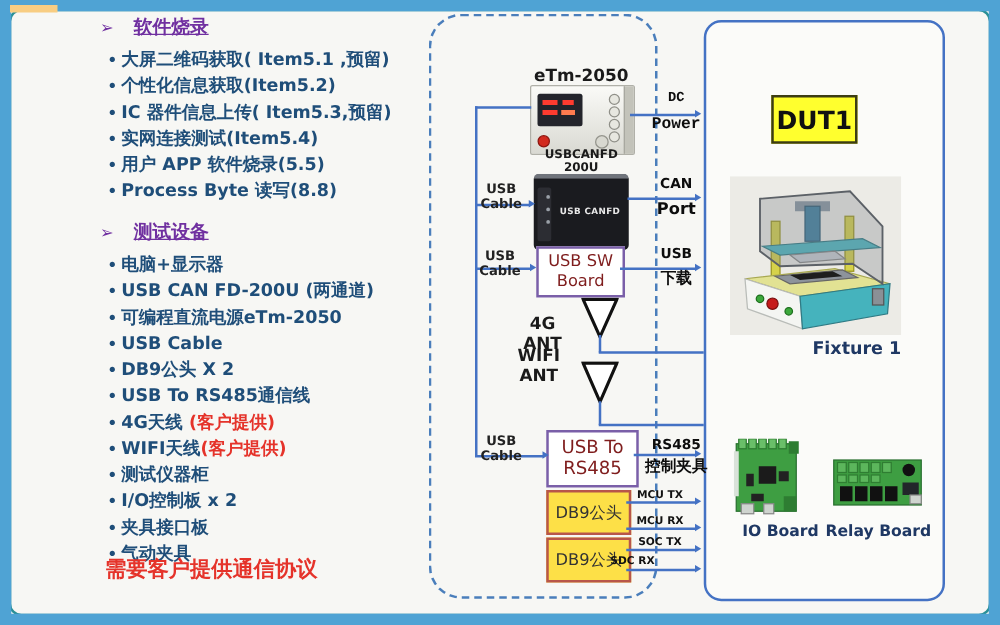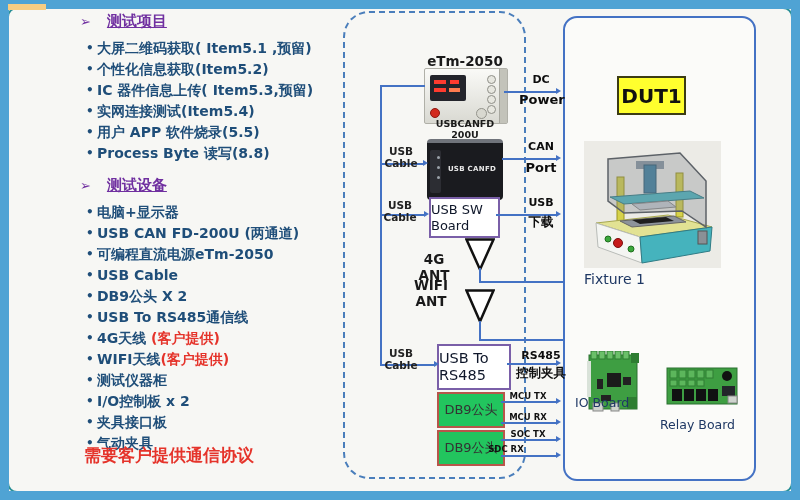--- a/index.html
+++ b/index.html
@@ -32,23 +32,23 @@
 
   
   .cable-label{position:absolute;width:52px;text-align:center;font-size:10.5px;font-weight:600;color:#222;z-index:5;}
   .flow{position:absolute;text-align:center;font-weight:bold;color:#0d0d0d;z-index:5;}
   .flow .l1{font-size:11px;}
   .flow .l2{font-size:13px;}
   .flow .cjk{font-size:12.5px;font-family:Liberation Mono, monospace;}
   .sig{position:absolute;width:52px;text-align:center;font-size:8.5px;font-weight:bold;color:#111;z-index:5;}
 
   
-  .pbox{position:absolute;background:#fff;border:2.5px solid #7a5fa8;text-align:left;color:#0f172a;z-index:3;
+  .pbox{position:absolute;background:#fff;border:2.5px solid #7a5fa8;text-align:center;color:#7f1d1d;z-index:3;
         display:flex;flex-direction:column;justify-content:center;line-height:1.2;}
-  .rbox{position:absolute;background:#22c55e;border:2.5px solid #b8564a;text-align:center;color:#333;z-index:3;
+  .rbox{position:absolute;background:#fde047;border:2.5px solid #b8564a;text-align:center;color:#333;z-index:3;
         display:flex;align-items:center;justify-content:center;}
   .dev-label{position:absolute;text-align:center;font-weight:600;color:#1a1a1a;z-index:3;}
 
   
   .ant{position:absolute;z-index:3;}
 
   
   .psu{position:absolute;left:424px;top:68px;width:82px;height:54px;background:linear-gradient(#fafaf7,#d9d9d2);
        border:1px solid #b0b0a8;border-radius:2px;z-index:2;}
   .psu .side{position:absolute;right:0;top:0;bottom:0;width:7px;background:#c3c3ba;border-left:1px solid #a8a8a0;}
@@ -60,36 +60,36 @@
 
   
   .canfd{position:absolute;left:427px;top:139px;width:76px;height:57px;background:#1a1b1f;border-radius:4px;
          border-top:4px solid #70747b;z-index:2;}
   .canfd .strip{position:absolute;left:3px;top:7px;bottom:7px;width:11px;background:#2c2d33;border-radius:2px;}
   .canfd .dot{position:absolute;left:7px;width:3px;height:3px;border-radius:50%;background:#9aa0a8;}
   .canfd .txt{position:absolute;left:16px;right:2px;top:22px;text-align:center;color:#e8e8e8;font-size:7px;font-weight:bold;letter-spacing:.3px;}
 
   
   .photo{position:absolute;z-index:2;}
-  .rp-label{position:absolute;text-align:left;font-size:12.5px;font-weight:normal;color:#1F3864;z-index:3;}
+  .rp-label{position:absolute;text-align:right;font-size:12.5px;font-weight:bold;color:#1F3864;z-index:3;}
 
   .dut{position:absolute;left:617px;top:76px;width:65px;height:35px;background:#ffff2e;border:2px solid #3c3c14;
        display:flex;align-items:center;justify-content:center;font-size:20px;font-weight:600;color:#111;z-index:3;}
 </style>
 </head>
 <body>
 
 <div id="screen">
 
   <div class="frame-teal"></div>
   <div class="frame-blue"></div>
   <div class="accent-orange"></div>
 
   <div class="sec-header" style="left:80px;top:12px;">
-    <span class="arr">➢</span><span class="ttl">测试项目</span>
+    <span class="arr">➢</span><span class="ttl">软件烧录</span>
   </div>
   <div class="list" style="left:84px;top:38px;">
       <div class="li"><span class="bu">•</span><span>大屏二维码获取( Item5.1 ,预留)</span></div>
       <div class="li"><span class="bu">•</span><span>个性化信息获取(Item5.2)</span></div>
       <div class="li"><span class="bu">•</span><span>IC 器件信息上传( Item5.3,预留)</span></div>
       <div class="li"><span class="bu">•</span><span>实网连接测试(Item5.4)</span></div>
       <div class="li"><span class="bu">•</span><span>用户 APP 软件烧录(5.5)</span></div>
       <div class="li"><span class="bu">•</span><span>Process Byte 读写(8.8)</span></div>
     </div>
 
@@ -182,21 +182,21 @@
 
   <div class="rbox" style="left:437px;top:392px;width:64px;height:32px;font-size:13px;">
     <span>DB9公头</span>
   </div>
   <div class="rbox" style="left:437px;top:430px;width:64px;height:32px;font-size:13px;">
     <span>DB9公头</span>
   </div>
 
   <div class="hl" style="left:504px;top:91px;width:53px;"></div>
   <div class="ah" style="left:556px;top:87.5px;"></div>
-  <div class="flow" style="left:519px;top:73px;width:44px;">
+  <div class="flow" style="left:519px;top:73px;width:44px;font-family:Liberation Mono, monospace;">
     <div class="l1">DC</div>
     <div class="l2" style="margin-top:6px;">Power</div>
   </div>
 
   <div class="hl" style="left:502px;top:158px;width:55px;"></div>
   <div class="ah" style="left:556px;top:154.5px;"></div>
   <div class="flow" style="left:519px;top:140px;width:44px;">
     <div class="l1">CAN</div>
     <div class="l2" style="margin-top:7px;">Port</div>
   </div>
@@ -268,21 +268,21 @@
     <rect x="44" y="2" width="8" height="10" fill="#2e7d32"></rect>
     <rect x="0" y="10" width="4" height="36" fill="#d9e2d9"></rect>
     <rect x="20" y="22" width="14" height="14" fill="#1b1b1b"></rect>
     <rect x="10" y="28" width="6" height="10" fill="#222"></rect>
     <rect x="36" y="26" width="8" height="8" fill="#222"></rect>
     <rect x="14" y="44" width="10" height="6" fill="#222"></rect>
     <rect x="6" y="52" width="10" height="8" fill="#cfd4cf" stroke="#888"></rect>
     <rect x="24" y="52" width="8" height="8" fill="#cfd4cf" stroke="#888"></rect>
     <rect x="40" y="46" width="10" height="12" fill="#2e7d32"></rect>
   </svg>
-  <div class="rp-label" style="left:575px;top:395px;width:80px;">IO Board</div>
+  <div class="rp-label" style="left:575px;top:417px;width:80px;">IO Board</div>
 
   <svg class="photo" style="left:666px;top:364px;" width="72" height="44" viewBox="0 0 72 44">
     <rect x="1" y="4" width="70" height="36" fill="#3e9e42" stroke="#2a7030"></rect>
     <rect x="4" y="6" width="7" height="8" fill="#5cb65c" stroke="#2f7d32"></rect>
     <rect x="13" y="6" width="7" height="8" fill="#5cb65c" stroke="#2f7d32"></rect>
     <rect x="22" y="6" width="7" height="8" fill="#5cb65c" stroke="#2f7d32"></rect>
     <rect x="31" y="6" width="7" height="8" fill="#5cb65c" stroke="#2f7d32"></rect>
     <rect x="40" y="6" width="7" height="8" fill="#5cb65c" stroke="#2f7d32"></rect>
     <rect x="4" y="16" width="7" height="6" fill="#5cb65c" stroke="#2f7d32"></rect>
     <rect x="13" y="16" width="7" height="6" fill="#5cb65c" stroke="#2f7d32"></rect>

